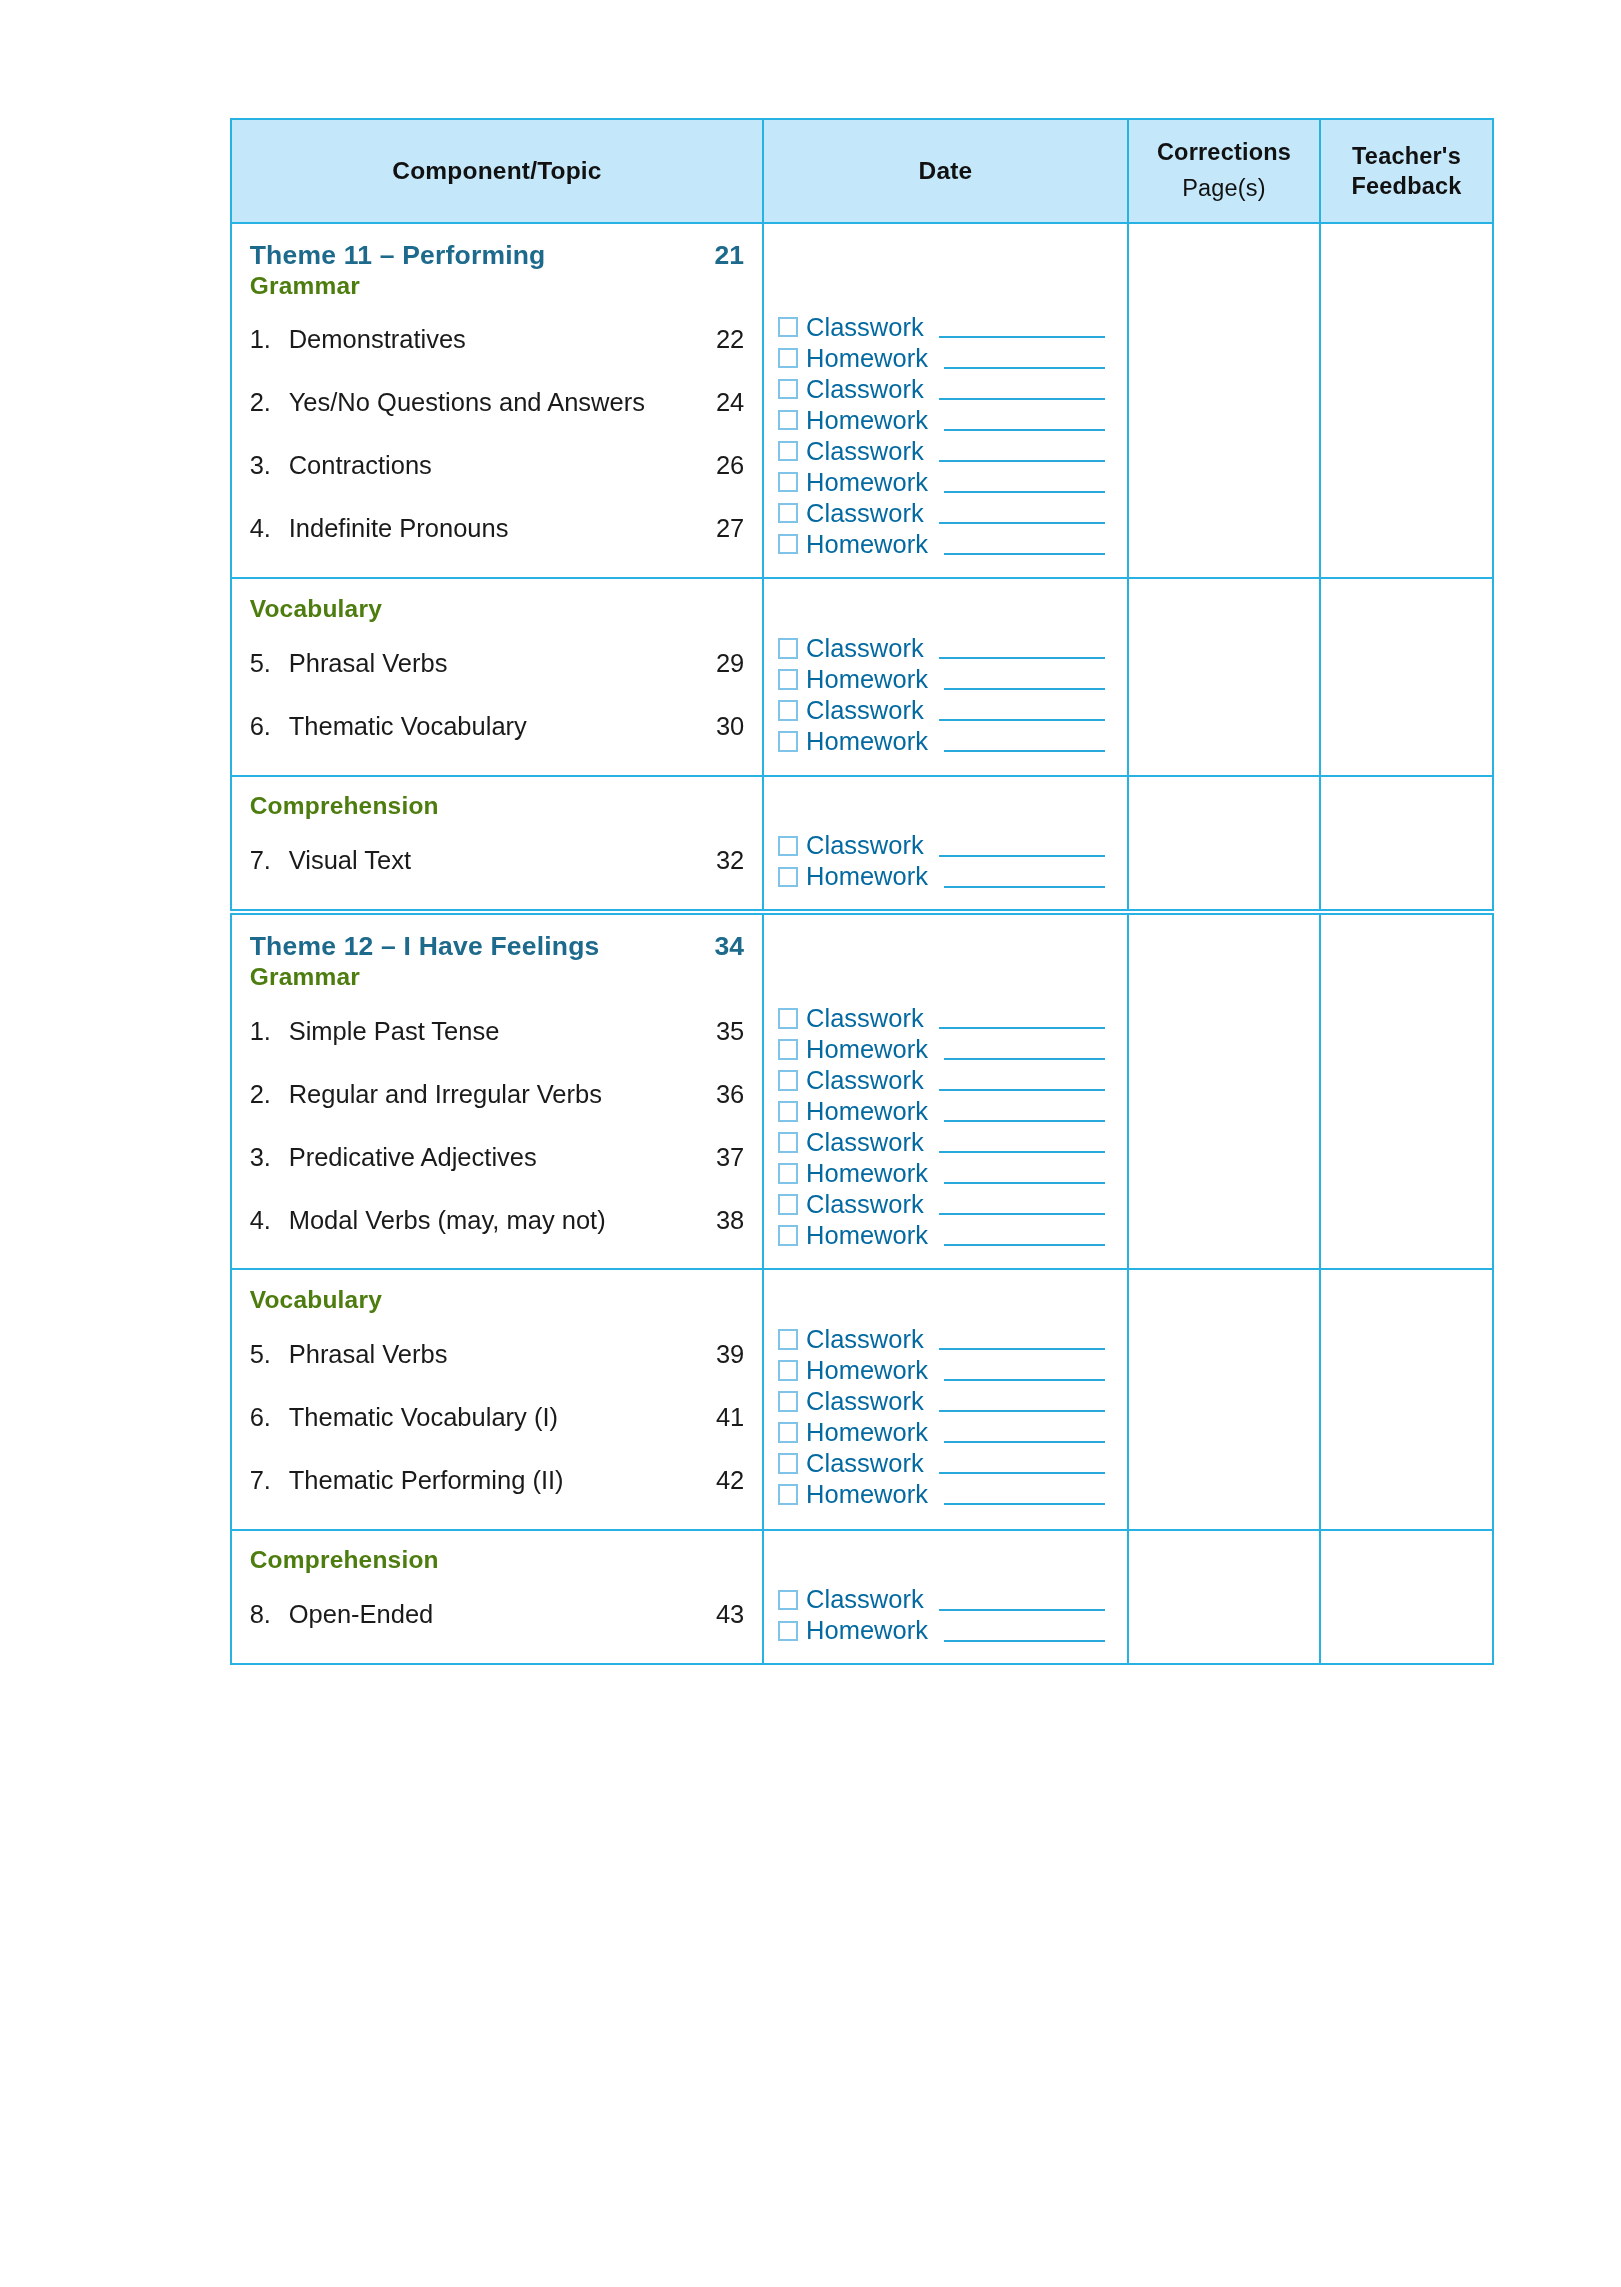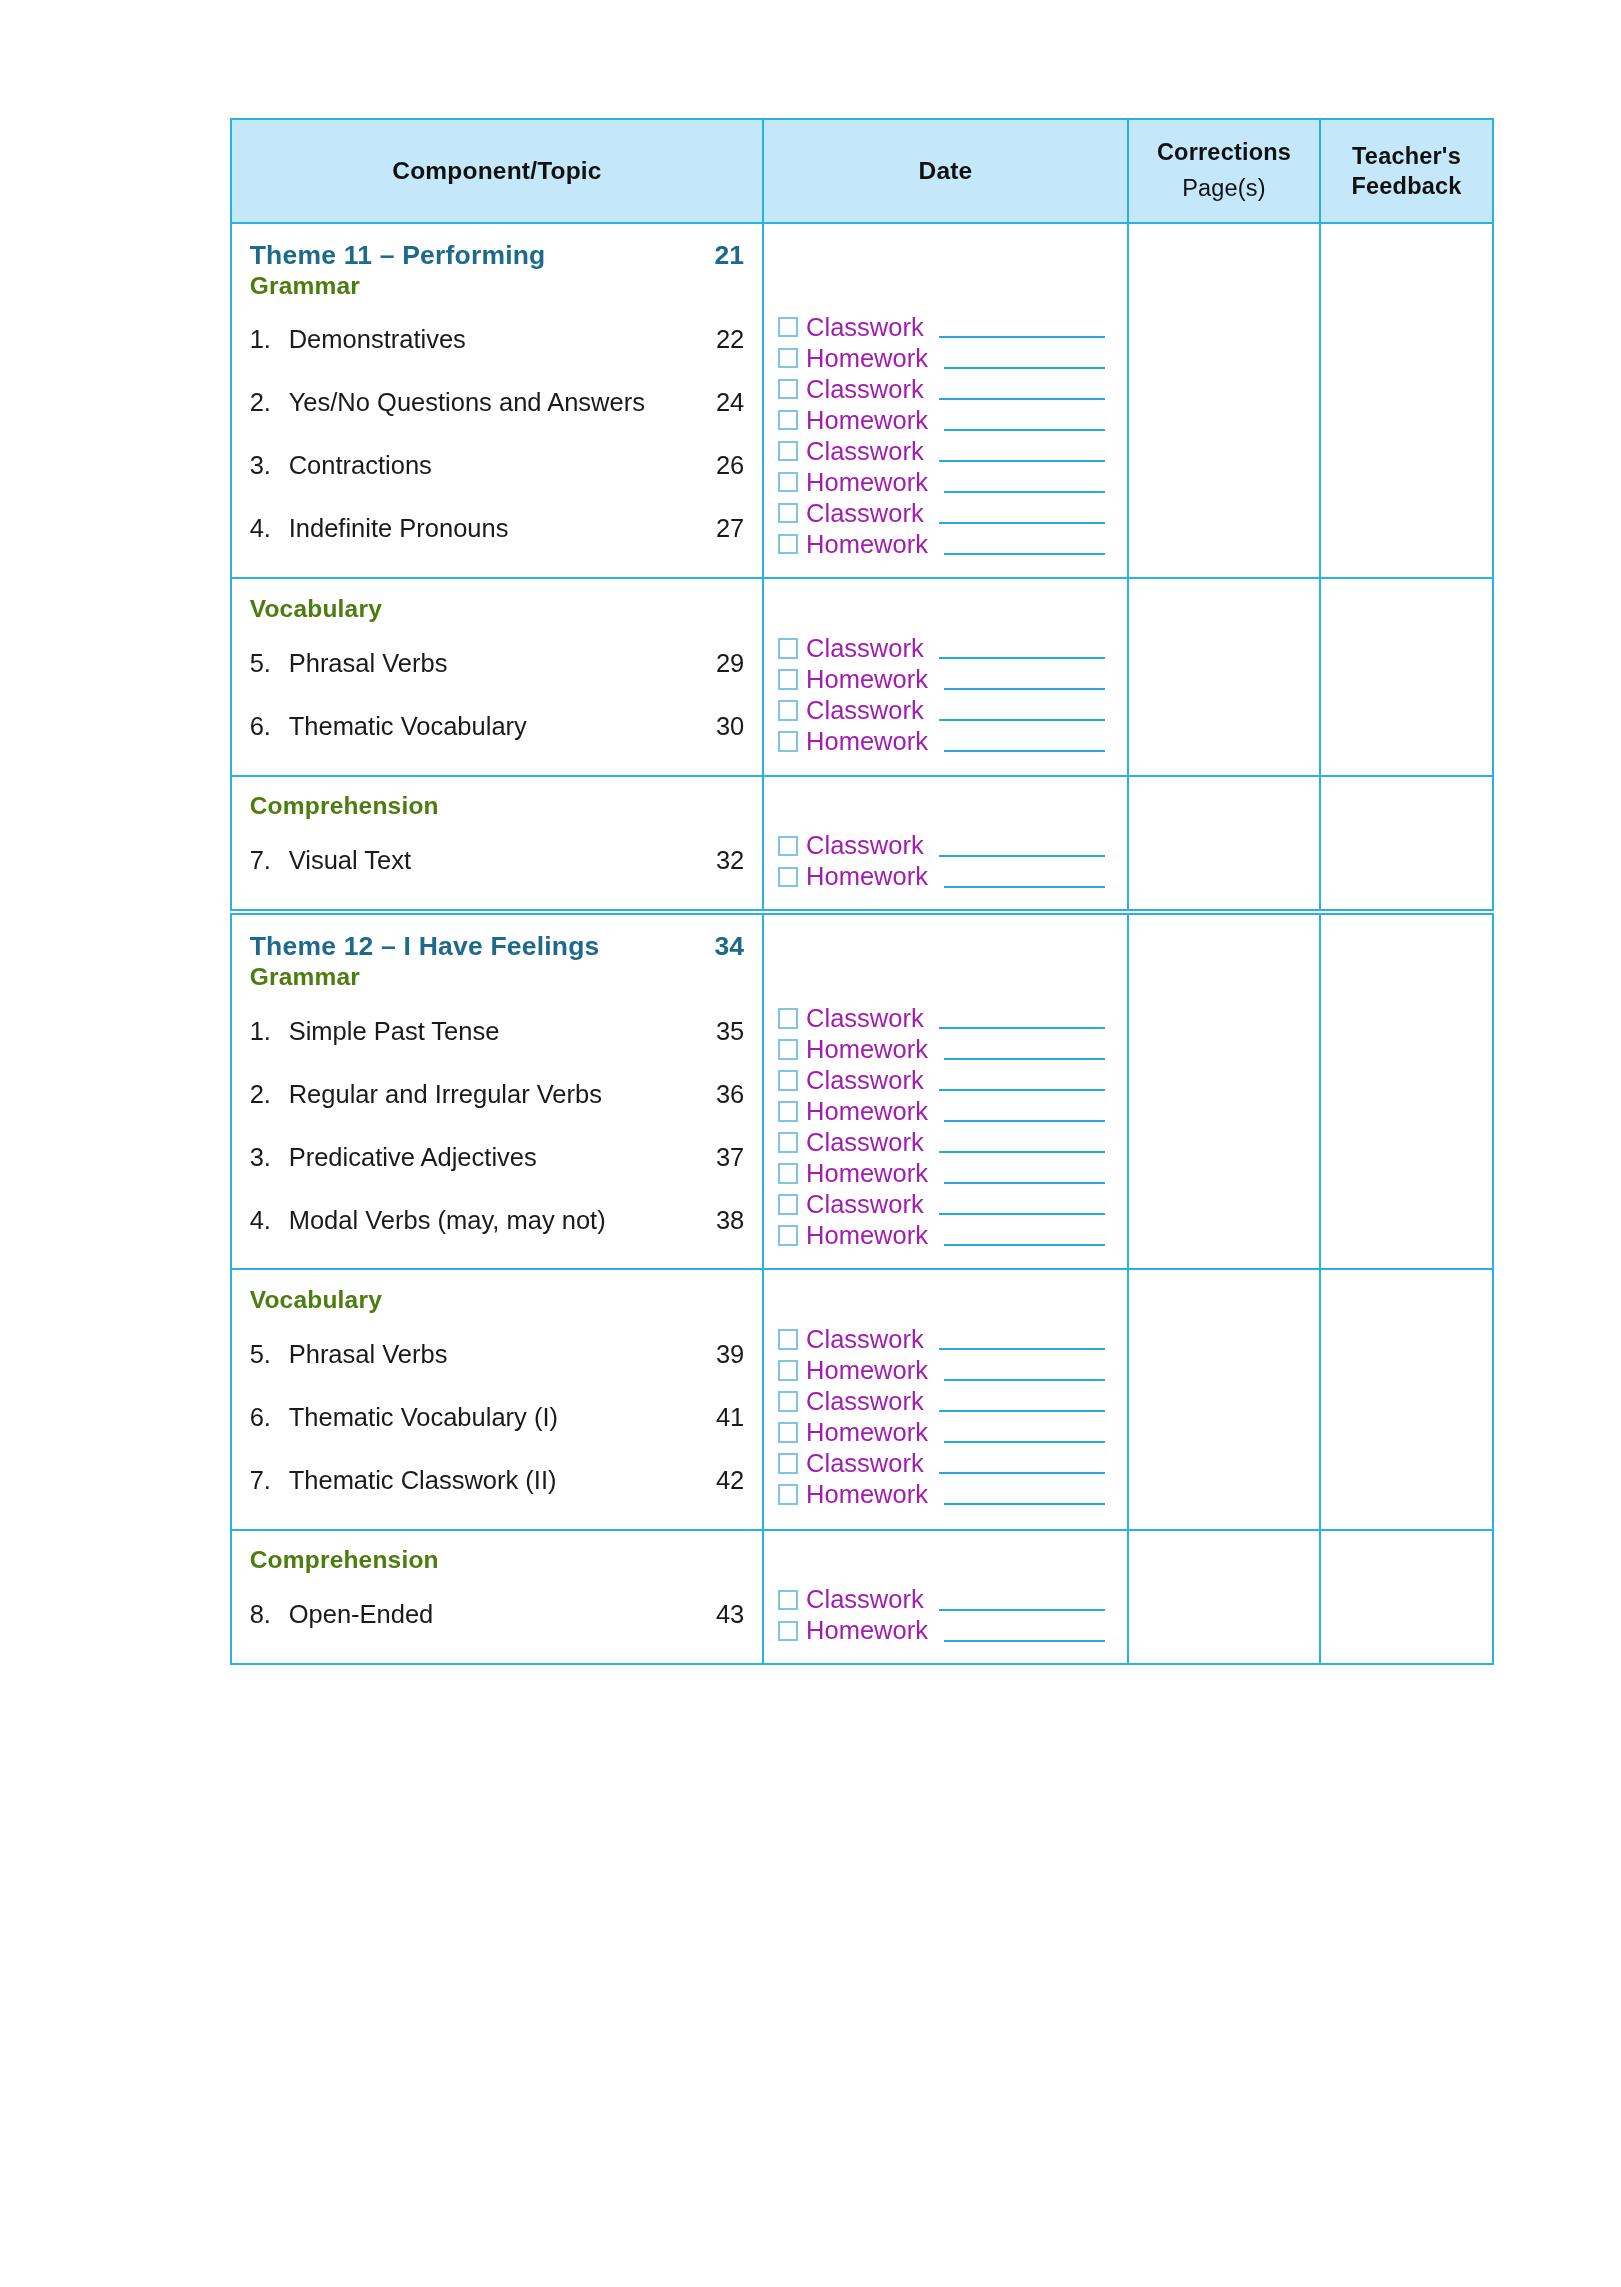--- a/index.html
+++ b/index.html
@@ -129,21 +129,21 @@
     width: 20.6px;
     height: 20.6px;
     flex: 0 0 20.6px;
     border: 2px solid #7fc4e8;
     background: #ffffff;
     margin-right: 7.8px;
     box-sizing: border-box;
   }
   .cw-label {
     font-size: 25.5px;
-    color: #a21caf;
+    color: #0369a1;
     flex: 0 0 auto;
     white-space: nowrap;
   }
   .cw-line {
     flex: 1 1 auto;
     height: 0;
     border-bottom: 2px solid #29a8dc;
     margin-left: 15.7px;
     margin-right: 5.9px;
     position: relative;
@@ -429,21 +429,21 @@
                   <span class="name">Phrasal Verbs</span>
                   <span class="pg">39</span>
                 </div>
                 <div class="topic-row">
                   <span class="num">6.</span>
                   <span class="name">Thematic Vocabulary (I)</span>
                   <span class="pg">41</span>
                 </div>
                 <div class="topic-row">
                   <span class="num">7.</span>
-                  <span class="name">Thematic Classwork (II)</span>
+                  <span class="name">Thematic Performing (II)</span>
                   <span class="pg">42</span>
                 </div>
               </div>
             </td>
             <td class="date-cell">
               <div class="date-inner">
                 <div style="height: 44px;"></div>
                 <div class="cw-row" style="height: 31px;">
                   <span class="cbox"></span>
                   <span class="cw-label">Classwork</span>

